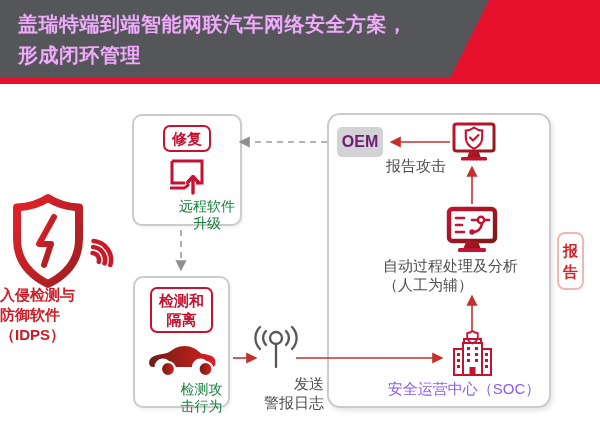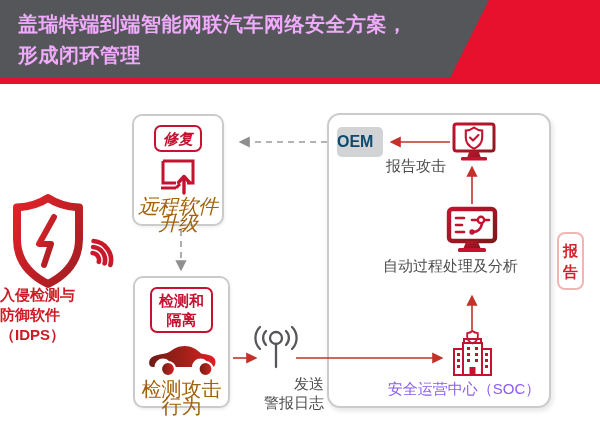--- a/index.html
+++ b/index.html
@@ -13,32 +13,32 @@
                  clip-path:polygon(81.5% 0,100% 0,100% 100%,75% 100%);}
   .header-title{position:absolute;left:18px;top:9px;color:#f0abfc;font-weight:bold;
                 font-size:20px;line-height:31px;letter-spacing:0.5px;z-index:2;}
   .header-underline{position:absolute;left:0;top:78px;width:600px;height:6px;background:#E8112D;}
 
   
   .node-box{position:absolute;background:#fff;border:2px solid #CBCBCB;border-radius:10px;
             box-sizing:border-box;text-align:center;box-shadow:1px 2px 3px rgba(0,0,0,0.06);z-index:2;}
   .badge{display:inline-block;border:2px solid #C41230;border-radius:7px;color:#C41230;
          font-weight:bold;font-size:15px;line-height:19px;padding:2px 7px;margin-top:9px;}
-  .node-caption{font-size:20px;color:#a16207;line-height:17px;}
-
-  .repair-box{left:132px;top:114px;width:92px;height:112px;font-style:italic;}
+  .node-caption{font-size:14px;color:#15803d;line-height:17px;margin-left:40px;}
+
+  .repair-box{left:132px;top:114px;width:110px;height:112px;}
   .detect-box{left:133px;top:276px;width:97px;height:132px;text-align:center;}
 
   
   .panel{position:absolute;left:327px;top:113px;width:224px;height:295px;background:#fff;
          border:2px solid #CBCBCB;border-radius:13px;box-sizing:border-box;
          box-shadow:2px 3px 5px rgba(0,0,0,0.10);z-index:1;}
   .oem-badge{position:absolute;left:337px;top:127px;width:46px;height:30px;background:#D2D3D5;
-             border-radius:5px;color:#0c4a6e;font-weight:bold;font-size:16px;line-height:30px;
-             text-align:left;z-index:3;}
+             border-radius:5px;color:#701a75;font-weight:bold;font-size:16px;line-height:30px;
+             text-align:center;z-index:3;}
   .report-attack{position:absolute;left:386px;top:157px;font-size:15px;color:#4D4D4F;z-index:3;}
   .auto-process{position:absolute;left:383px;top:256px;width:180px;
                 font-size:15px;line-height:19px;color:#4D4D4F;z-index:3;}
   .soc-caption{position:absolute;left:364px;top:380px;width:200px;text-align:center;
                font-size:15px;color:#8b5cf6;z-index:3;}
 
   
   .report-badge{position:absolute;left:557px;top:232px;width:27px;height:58px;border:2px solid #F0B6B3;
                 border-radius:8px;box-sizing:border-box;text-align:center;color:#D3222A;
                 font-weight:bold;font-size:15px;line-height:21px;padding-top:6px;z-index:3;}
@@ -181,20 +181,21 @@
       <path d="M27 26 q7 0 9 -8"></path>
     </g>
     <circle cx="35" cy="14" r="3.2" fill="none" stroke="#C41230" stroke-width="2.4"></circle>
     <circle cx="26" cy="26" r="2.7" fill="#C41230"></circle>
     <path d="M20.5 35 h11 l3 7 h-17 z" fill="url(#gmp)"></path>
     <rect x="12" y="42" width="28" height="4" rx="1.6" fill="#C41230"></rect>
   </svg>
 
   <div class="auto-process">
     <div>自动过程处理及分析</div>
+    <div>（人工为辅）</div>
   </div>
 
   <svg class="abs-icon" style="left:449px;top:330px;" width="47" height="47" viewBox="0 0 47 47">
     <g fill="none" stroke="#C41230" stroke-width="2">
       <path d="M15 13 V9 h17 v4"></path>
       <rect x="14" y="13" width="19" height="32"></rect>
       <rect x="5" y="19" width="9" height="26"></rect>
       <rect x="33" y="19" width="9" height="26"></rect>
     </g>
     <path d="M23.5 1 c-1.6 1.3 -3.5 2 -5.3 2.1 v3.6 c0 3.3 2.3 5.3 5.3 6.7 c3 -1.4 5.3 -3.4 5.3 -6.7 V3.1 C27 3 25.1 2.3 23.5 1 Z" fill="none" stroke="#C41230" stroke-width="1.8"></path>

